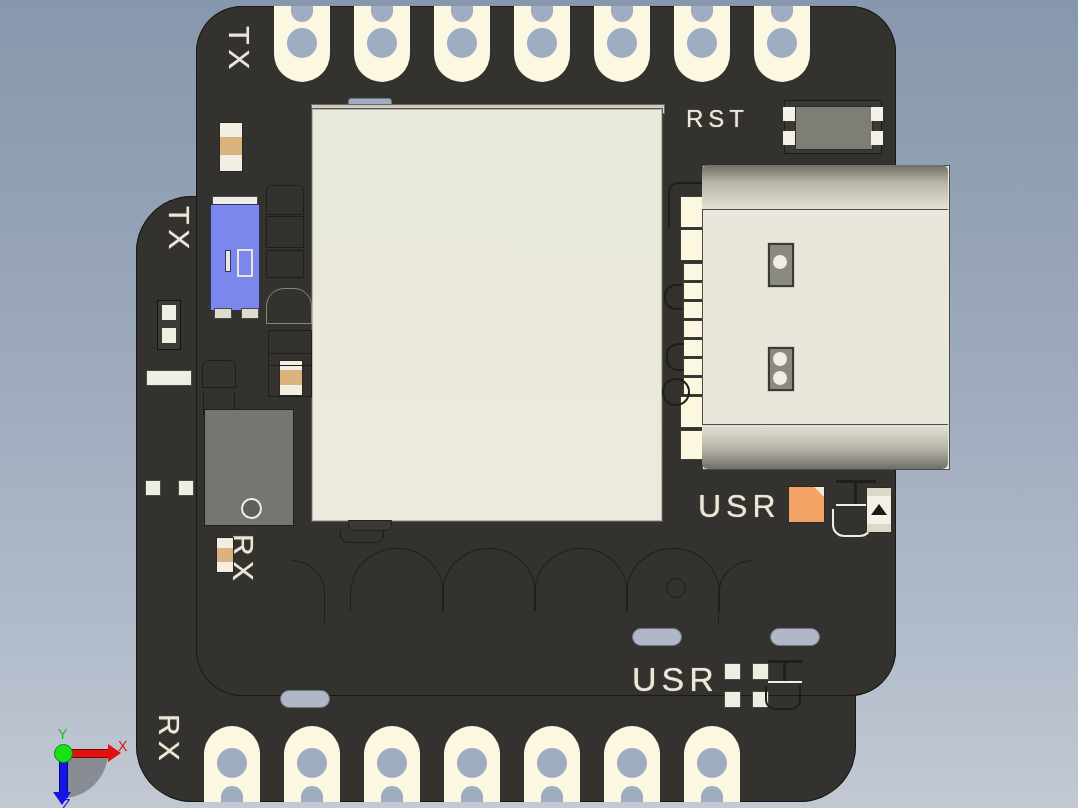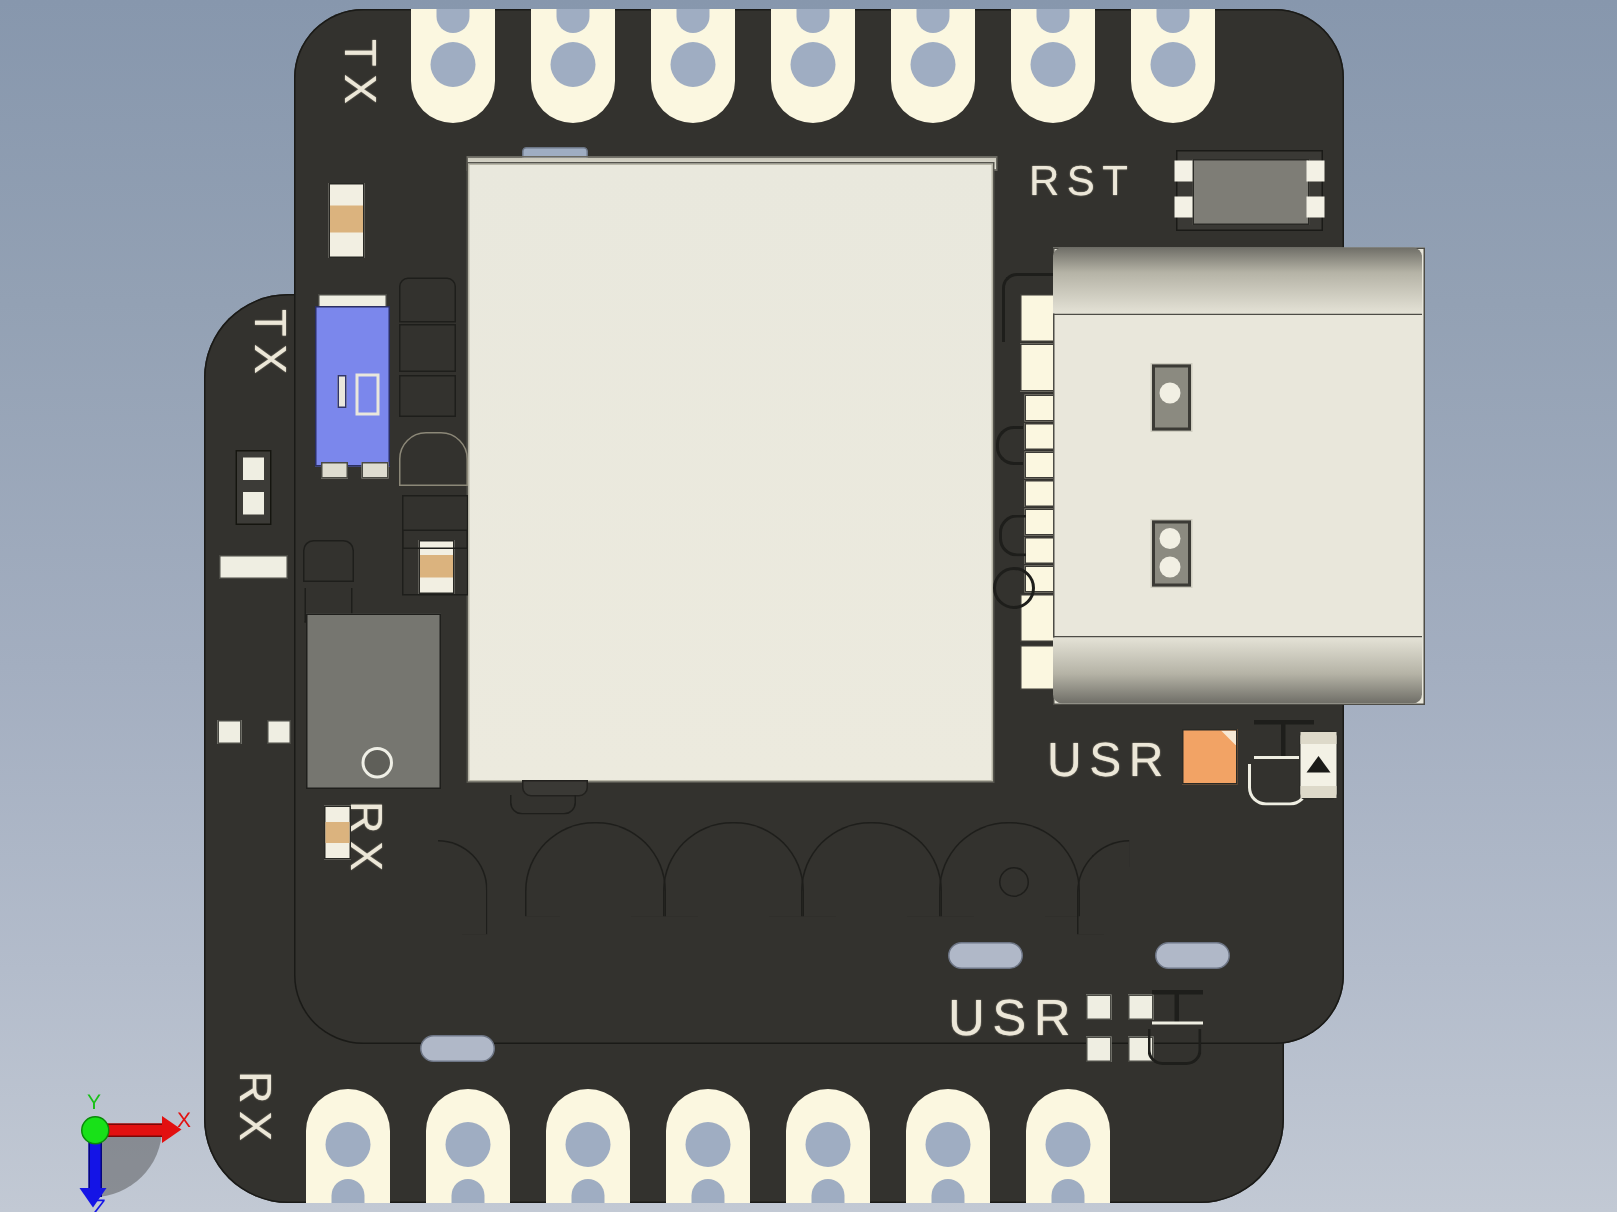--- a/index.html
+++ b/index.html
@@ -241,21 +241,21 @@
     </div>
 
   <div class="abs silk rot" style="left:256px;top:26px;font-size:30px;transform:rotate(90deg)">TX</div>
 
   <div class="abs silk rot" style="left:196px;top:206px;font-size:30px;transform:rotate(90deg)">TX</div>
 
   <div class="abs silk rot" style="left:260px;top:534px;font-size:30px;transform:rotate(90deg)">RX</div>
 
   <div class="abs silk rot" style="left:186px;top:714px;font-size:30px;transform:rotate(90deg)">RX</div>
 
-  <div class="abs silk" style="left:686px;top:105px;font-size:28px">RST</div>
+  <div class="abs silk" style="left:686px;top:105px;font-size:24px">RST</div>
 
   <div class="abs silk" style="left:698px;top:488px;font-size:32px">USR</div>
 
   <div class="abs silk" style="left:632px;top:660px;font-size:34px">USR</div>
 
   <div class="abs" style="left:784px;top:100px;width:96px;height:52px;background:#3a3935;border:1px solid #1a1a17">
     <div class="abs" style="left:10px;top:5px;width:76px;height:42px;background:#7e7d76;border:1px solid #2a2a26"></div>
     <div class="abs" style="left:-2px;top:6px;width:12px;height:14px;background:#f3f1e5"></div>
     <div class="abs" style="left:-2px;top:30px;width:12px;height:14px;background:#f3f1e5"></div>
     <div class="abs" style="right:-2px;top:6px;width:12px;height:14px;background:#f3f1e5"></div>

